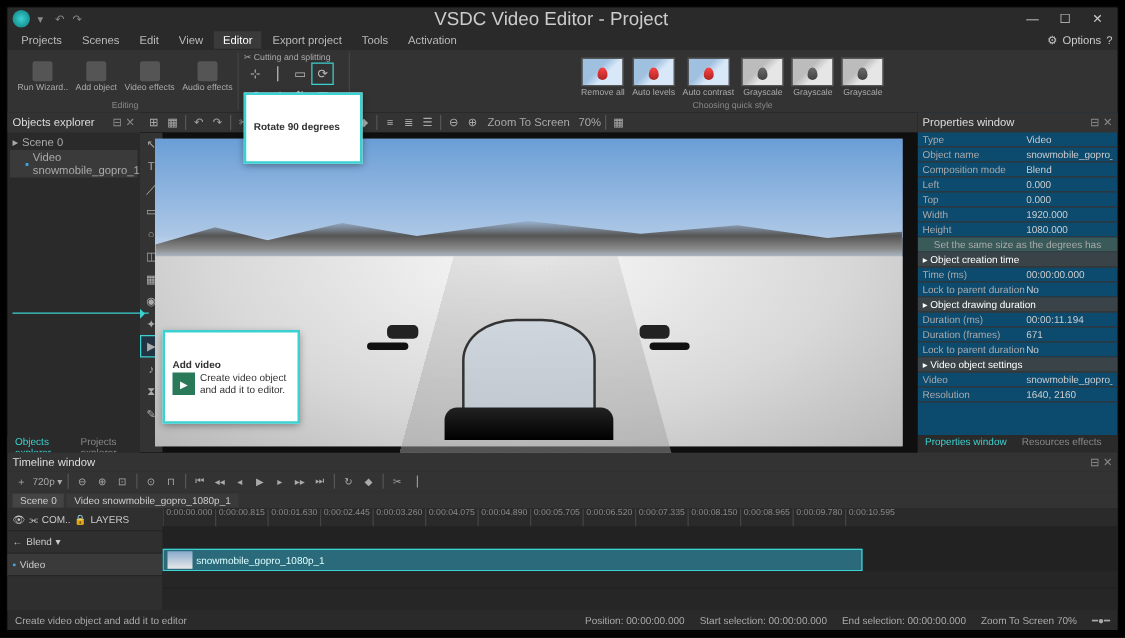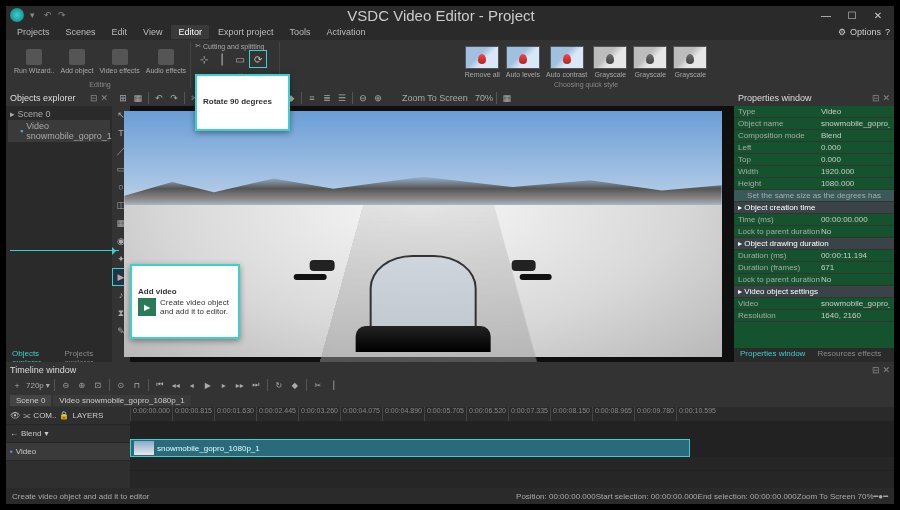--- a/index.html
+++ b/index.html
@@ -52,21 +52,21 @@
 .bike { position:absolute; bottom:2%; left:50%; transform:translateX(-50%); width:45%; height:48%; }
 .shield { position:absolute; top:18%; left:30%; right:30%; bottom:12%; background:rgba(200,220,240,.35); border:2px solid #333; border-radius:40% 40% 10% 10%; }
 .mirror { position:absolute; top:22%; width:9%; height:9%; background:#222; border-radius:4px; }
 .mirror.l { left:8%; } .mirror.r { right:8%; }
 .handgrip { position:absolute; top:34%; width:12%; height:5%; background:#111; border-radius:3px; }
 .handgrip.l { left:2%; } .handgrip.r { right:2%; }
 .hood { position:absolute; bottom:0; left:25%; right:25%; height:22%; background:linear-gradient(180deg,#222,#000); border-radius:10px 10px 0 0; }
 .sidetools { position:absolute; left:0; top:0; width:18px; background:#333; bottom:0; display:flex; flex-direction:column; gap:0; }
 .sidetools .st { height:18px; display:flex; align-items:center; justify-content:center; color:#aaa; font-size:9px; }
 .sidetools .st.hl { border:1px solid #3bd1d1; background:#234; }
-.rightpanel { width:160px; background:#14532d; display:flex; flex-direction:column; font-size:8px; }
+.rightpanel { width:160px; background:#0c4a6e; display:flex; flex-direction:column; font-size:8px; }
 .props { flex:1; overflow:hidden; }
 .prow { display:flex; padding:1px 4px; border-bottom:1px solid #333; }
 .prow .pk { flex:1.2; color:#aaa; white-space:nowrap; overflow:hidden; }
 .prow .pv { flex:1; color:#ccc; white-space:nowrap; overflow:hidden; }
 .prow.hdr { background:#3a4448; color:#fff; }
 .prow.hdr .pk { color:#fff; }
 .prow.btn { background:#3a5a5a; justify-content:center; color:#cfe; }
 .prow.btn .pk { text-align:center; flex:1; }
 .timelinewrap { height:126px; background:#2a2a2a; display:flex; flex-direction:column; }
 .tlhdr { height:15px; display:flex; align-items:center; padding:0 4px; }
@@ -74,21 +74,21 @@
 .tlctrls .c { width:14px; display:flex; justify-content:center; }
 .tlbody { flex:1; display:flex; }
 .tlleft { width:124px; background:#2f2f2f; display:flex; flex-direction:column; }
 .tlleft .row { height:18px; display:flex; align-items:center; padding:0 4px; gap:3px; border-bottom:1px solid #262626; font-size:8px; }
 .tlright { flex:1; background:#222; position:relative; overflow:hidden; }
 .ruler { height:14px; background:#2a2a2a; display:flex; font-size:7px; color:#888; }
 .ruler div { width:42px; border-left:1px solid #444; padding-left:2px; }
 .clip { position:absolute; top:32px; left:0; height:18px; background:#2a6a7a; border:1px solid #3bd1d1; display:flex; align-items:center; padding:0 3px; font-size:8px; color:#dff; width:560px; }
 .clip .th { width:20px; height:14px; background:linear-gradient(#8ac,#e8e8e8); margin-right:3px; }
 .grid { position:absolute; top:50px; left:0; right:0; bottom:0; background:repeating-linear-gradient(0deg,#262626 0,#262626 17px,#222 17px,#222 18px),repeating-linear-gradient(90deg,#222 0,#222 41px,#333 41px,#333 42px); }
-.statusbar { height:16px; background:#2a2a2a; display:flex; align-items:center; padding:0 6px; font-size:8px; color:#aaa; }
+.statusbar { height:16px; background:#2a2a2a; display:flex; align-items:center; padding:0 6px; font-size:8px; color:#aaa; gap:12px; }
 .statusbar .sp { flex:1; }
 .popup { position:absolute; background:#fff; color:#333; font-size:8px; border:2px solid #3bd1d1; padding:21px 6px; z-index:10; box-shadow:0 2px 6px rgba(0,0,0,.4); }
 .popup.rot { top:74px; left:195px; width:95px; }
 .popup .pt { font-weight:bold; margin-bottom:2px; }
 .popup .pd { display:flex; gap:4px; align-items:center; color:#666; }
 .popup .pi { width:14px; height:14px; border-radius:50%; border:2px solid #888; position:relative; }
 .popup.addv { top:264px; left:130px; width:110px; }
 .popup.addv .picon { width:18px; height:18px; background:#2a7a5a; display:flex; align-items:center; justify-content:center; color:#fff; float:left; margin-right:4px; }
 .arrow { position:absolute; background:#3bd1d1; z-index:9; }
 .arrow.a1 { top:250px; left:10px; width:109px; height:1px; }
@@ -251,21 +251,21 @@
         <div class="tbtn">▲</div>
         <div class="tbtn">▼</div>
         <div class="tbtn">◆</div>
         <div class="sep"></div>
         <div class="tbtn">≡</div>
         <div class="tbtn">≣</div>
         <div class="tbtn">☰</div>
         <div class="sep"></div>
         <div class="tbtn">⊖</div>
         <div class="tbtn">⊕</div>
-        <span style="margin-left:16px">Zoom To Screen</span>
+        <span style="margin-left:4px">Zoom To Screen</span>
         <span style="margin-left:6px">70%</span>
         <div class="sep"></div>
         <div class="tbtn">▦</div>
       </div>
       <div class="preview">
         <div class="sidetools">
           <div class="st">↖</div>
           <div class="st">T</div>
           <div class="st">／</div>
           <div class="st">▭</div>

